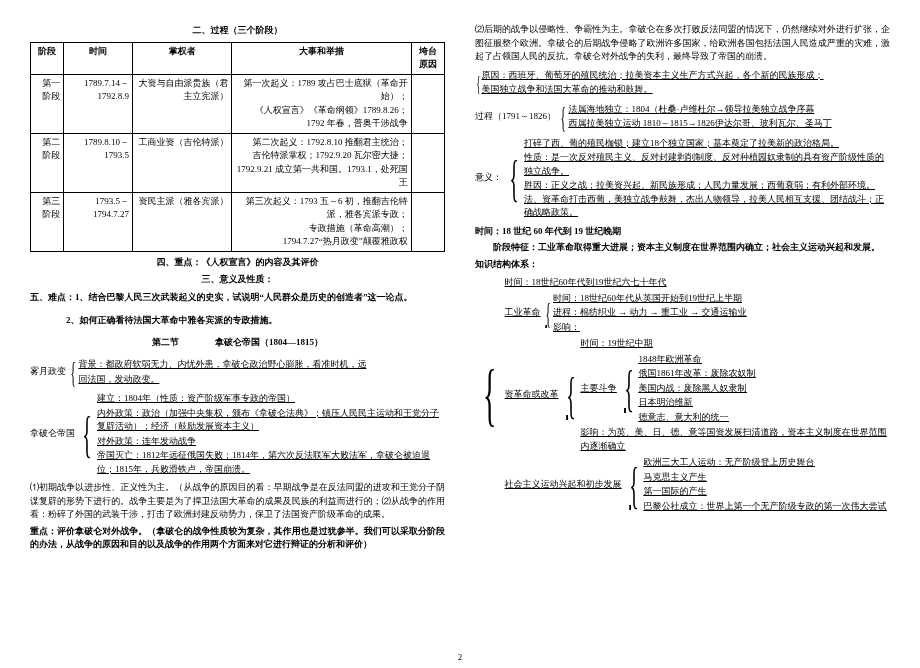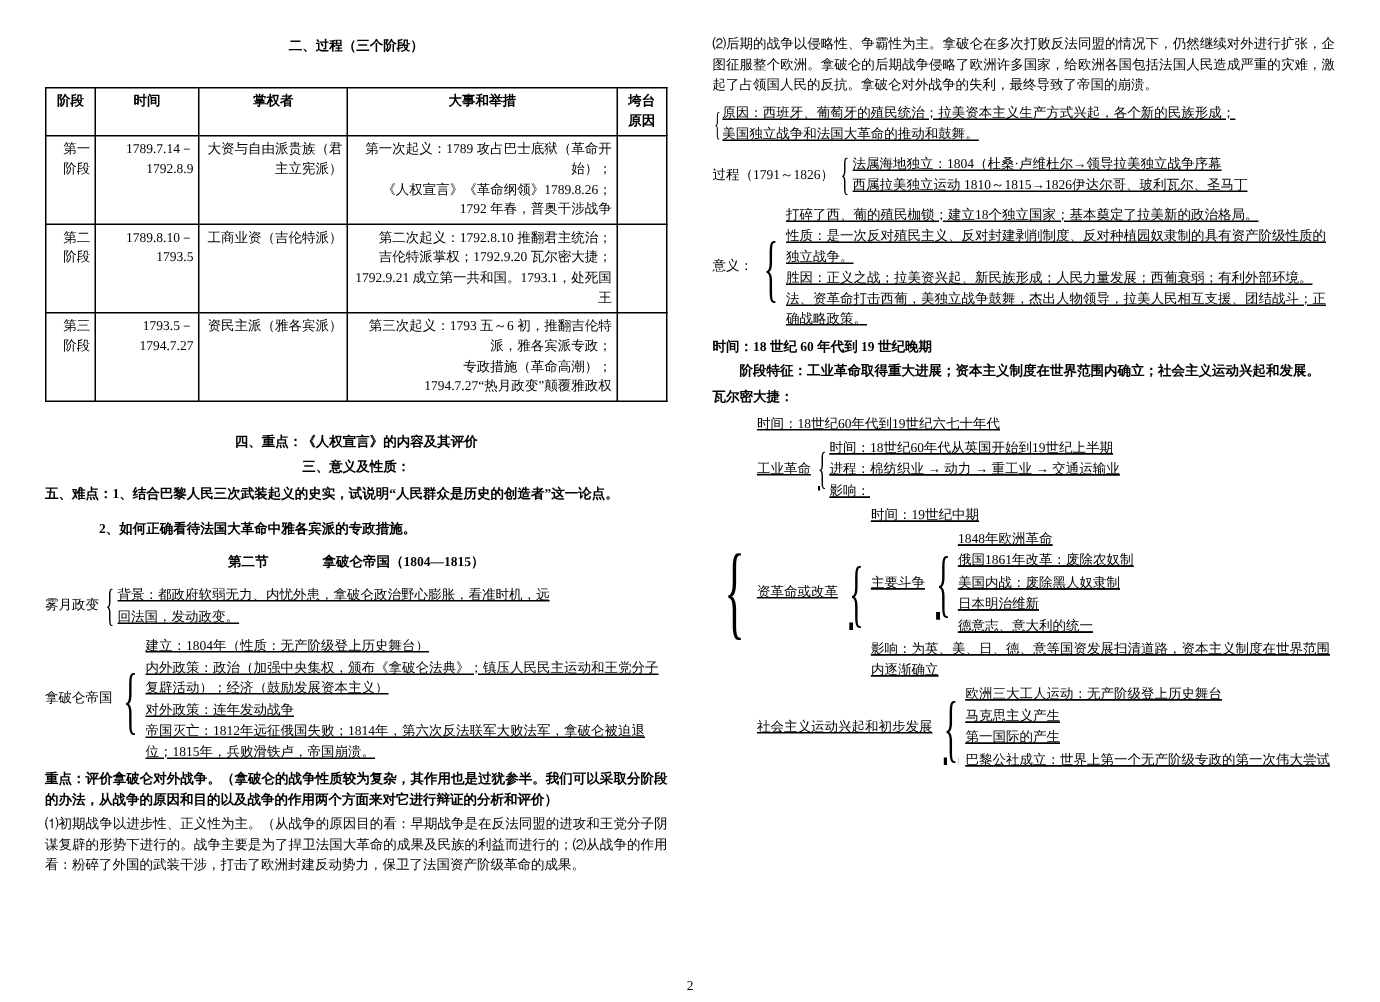--- a/index.html
+++ b/index.html
@@ -13,21 +13,21 @@
     position: relative;
     padding: 20px 30px 10px 30px;
     display: flex;
     gap: 30px;
   }
   .col { flex: 1; min-width: 0; }
   .section-title { font-weight: bold; margin: 4px 0; text-align: center; }
   .center-title { text-align: center; font-weight: bold; margin: 8px 0; }
   .para { margin: 3px 0; text-align: justify; }
   .indent { text-indent: 2em; }
-  table { border-collapse: collapse; width: 100%; margin: 20px 0; font-size: 9px; padding-left: 48px; }
+  table { border-collapse: collapse; width: 100%; margin: 4px 0; font-size: 9px; padding-left: 48px; }
   th, td { border: 1px solid #000; padding: 2px 3px; vertical-align: top; text-align: right; }
   th { text-align: center; font-weight: bold; }
   .bracket-group { display: flex; margin: 4px 0; }
   .bracket-label { display: flex; align-items: center; padding-right: 2px; white-space: nowrap; }
   .bracket-sym { font-size: 30px; line-height: 1; align-self: center; font-family: serif; transform: scaleX(0.4); margin: 0 -2px; }
   .bracket-sym.small { font-size: 22px; }
   .bracket-sym.big { font-size: 50px; }
   .bracket-sym.huge { font-size: 70px; }
   .bracket-content { flex: 1; text-decoration: underline; }
   .bracket-content > div { margin: 1px 0; }
@@ -93,29 +93,29 @@
     <div class="bracket-content">
       <div>背景：都政府软弱无力、内忧外患，拿破仑政治野心膨胀，看准时机，远</div>
       <div>回法国，发动政变。</div>
     </div>
   </div>
 
   <div class="bracket-group">
     <div class="bracket-label">拿破仑帝国</div>
     <div class="bracket-sym big">{</div>
     <div class="bracket-content">
-      <div>建立：1804年（性质：无产阶级登上历史舞台）</div>
+      <div>建立：1804年（性质：资产阶级军事专政的帝国）</div>
       <div>内外政策：政治（加强中央集权，颁布《拿破仑法典》；镇压人民民主运动和王党分子复辟活动）；经济（鼓励发展资本主义）</div>
       <div>对外政策：连年发动战争</div>
       <div>帝国灭亡：1812年远征俄国失败；1814年，第六次反法联军大败法军，拿破仑被迫退位；1815年，兵败滑铁卢，帝国崩溃。</div>
     </div>
   </div>
 
+  <div class="para">⑴初期战争以进步性、正义性为主。（从战争的原因目的看：早期战争是在反法同盟的进攻和王党分子阴谋复辟的形势下进行的。战争主要是为了捍卫法国大革命的成果及民族的利益而进行的；⑵从战争的作用看：粉碎了外国的武装干涉，打击了欧洲封建反动势力，保卫了法国资产阶级革命的成果。</div>
   <div class="para section-title">重点：评价拿破仑对外战争。（拿破仑的战争性质较为复杂，其作用也是过犹参半。我们可以采取分阶段的办法，从战争的原因和目的以及战争的作用两个方面来对它进行辩证的分析和评价）</div>
-  <div class="para">⑴初期战争以进步性、正义性为主。（从战争的原因目的看：早期战争是在反法同盟的进攻和王党分子阴谋复辟的形势下进行的。战争主要是为了捍卫法国大革命的成果及民族的利益而进行的；⑵从战争的作用看：粉碎了外国的武装干涉，打击了欧洲封建反动势力，保卫了法国资产阶级革命的成果。</div>
 </div>
 
 <div class="col">
   <div class="para">⑵后期的战争以侵略性、争霸性为主。拿破仑在多次打败反法同盟的情况下，仍然继续对外进行扩张，企图征服整个欧洲。拿破仑的后期战争侵略了欧洲许多国家，给欧洲各国包括法国人民造成严重的灾难，激起了占领国人民的反抗。拿破仑对外战争的失利，最终导致了帝国的崩溃。</div>
 
 
   <div class="bracket-group">
     <div class="bracket-sym small">{</div>
     <div class="bracket-content">
       <div>原因：西班牙、葡萄牙的殖民统治；拉美资本主义生产方式兴起，各个新的民族形成；</div>
@@ -137,21 +137,21 @@
     <div class="bracket-sym big">{</div>
     <div class="bracket-content">
       <div>打碎了西、葡的殖民枷锁；建立18个独立国家；基本奠定了拉美新的政治格局。</div>
       <div>性质：是一次反对殖民主义、反对封建剥削制度、反对种植园奴隶制的具有资产阶级性质的独立战争。</div>
       <div>胜因：正义之战；拉美资兴起、新民族形成；人民力量发展；西葡衰弱；有利外部环境。法、资革命打击西葡，美独立战争鼓舞，杰出人物领导，拉美人民相互支援、团结战斗；正确战略政策。</div>
     </div>
   </div>
 
   <div class="para section-title">时间：18 世纪 60 年代到 19 世纪晚期</div>
   <div class="para section-title indent">阶段特征：工业革命取得重大进展；资本主义制度在世界范围内确立；社会主义运动兴起和发展。</div>
-  <div class="para section-title">瓦尔密大捷：</div>
+  <div class="para section-title">知识结构体系：</div>
 
   <div class="bracket-group">
     <div class="bracket-sym huge">{</div>
     <div class="bracket-content">
       <div>时间：18世纪60年代到19世纪六七十年代</div>
 
       <div class="bracket-group">
         <div class="bracket-label">工业革命</div>
         <div class="bracket-sym">{</div>
         <div class="bracket-content">

